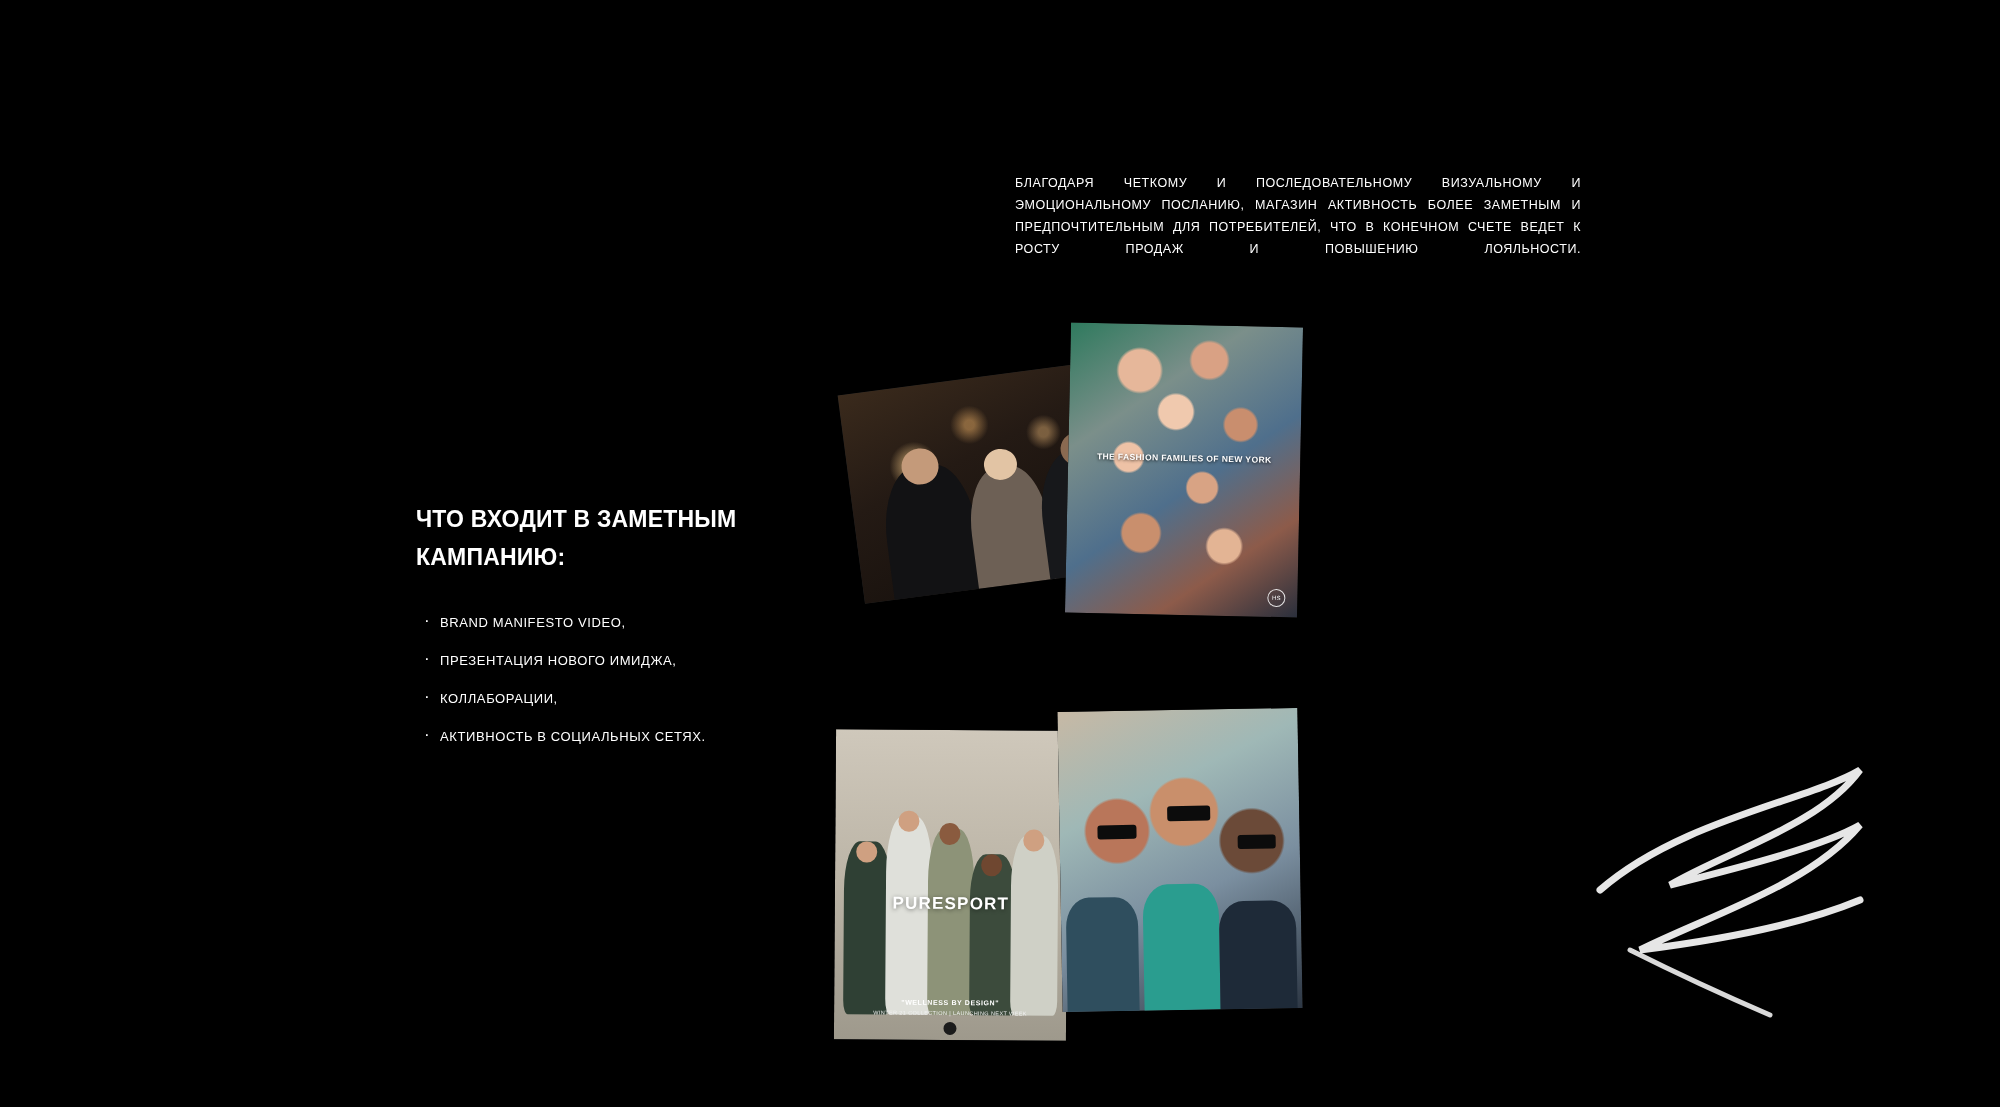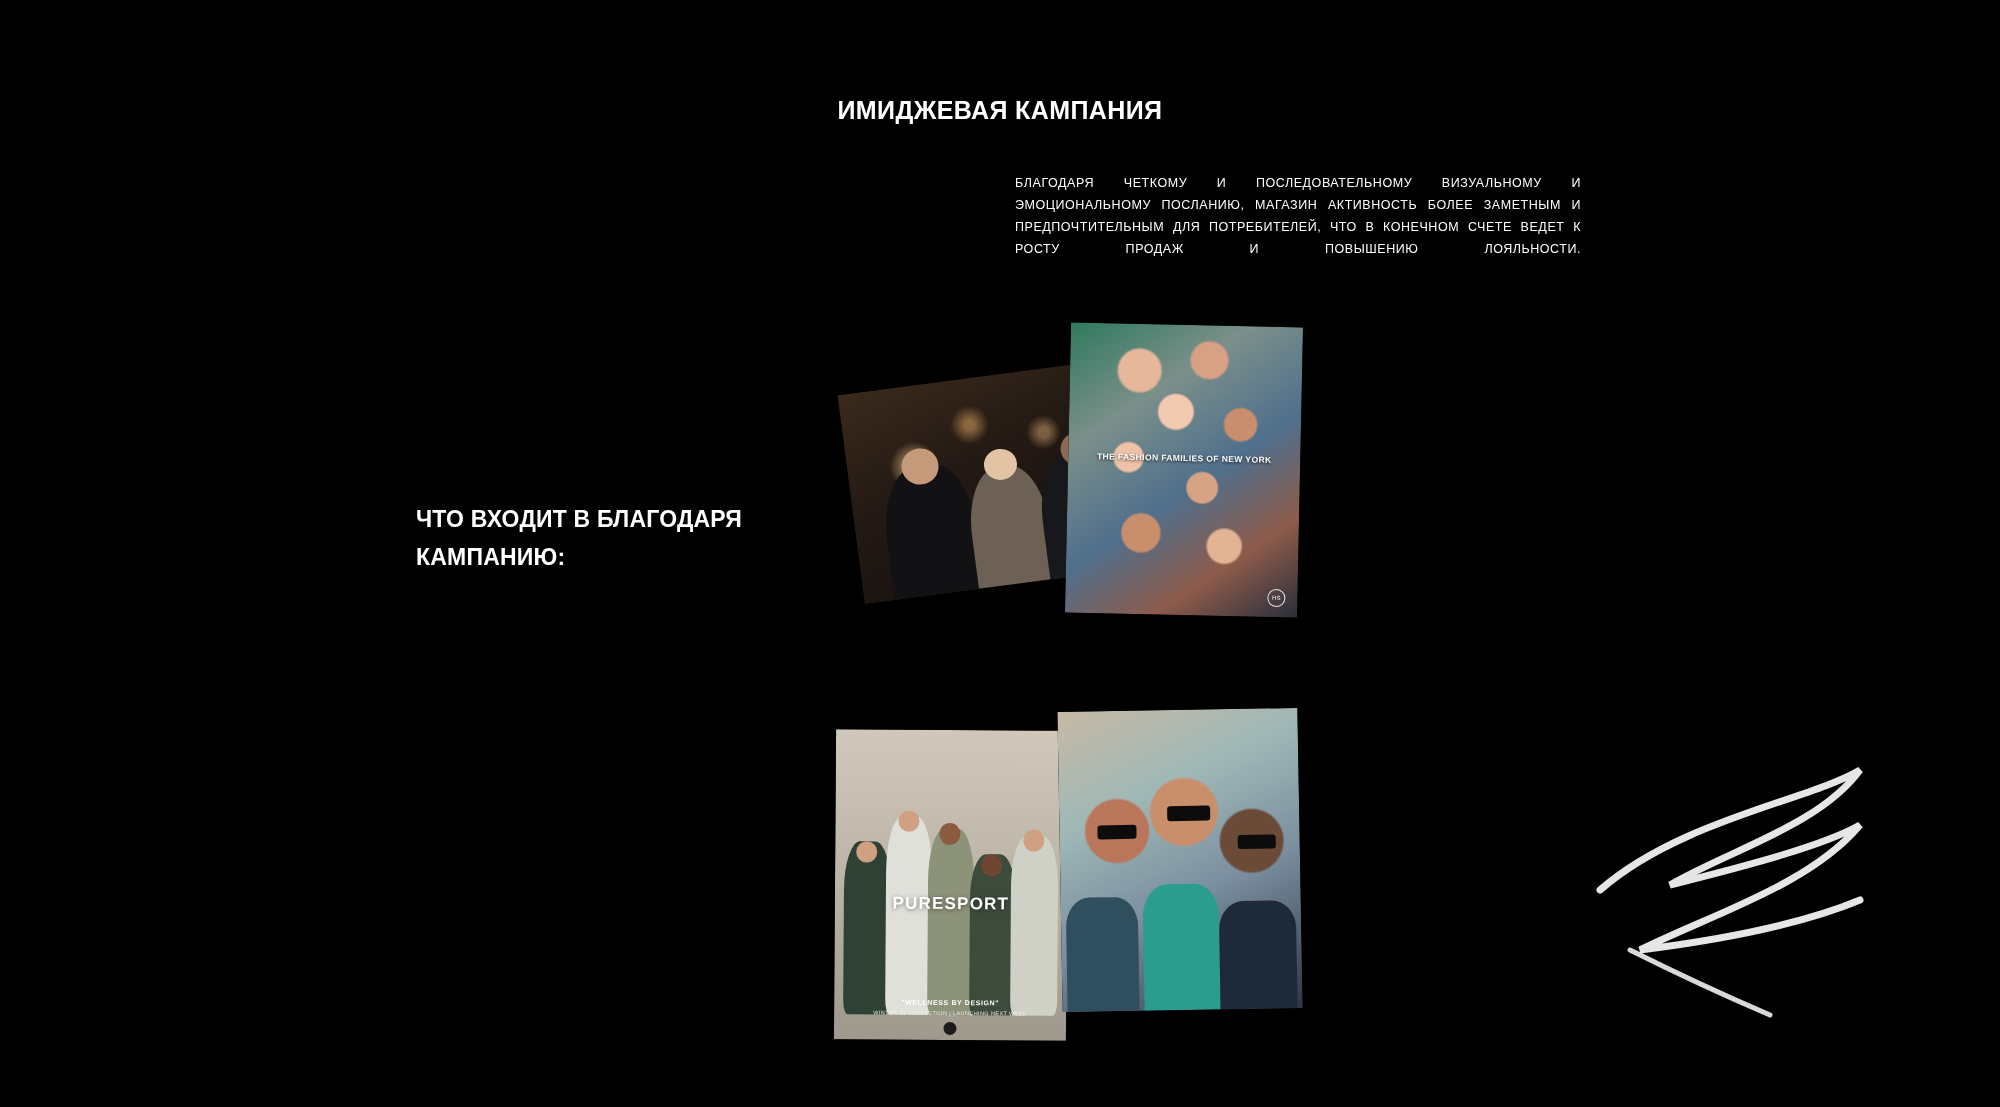--- a/index.html
+++ b/index.html
@@ -278,29 +278,34 @@
   }
   .p-group .t1 { left:2%;  width:30%; height:38%; background:#2f4e5e; }
   .p-group .t2 { left:34%; width:32%; height:42%; background:#2a9d8f; }
   .p-group .t3 { left:66%; width:32%; height:36%; background:#1e2a38; }
 </style>
 </head>
 <body>
 
 <div class="slide">
 
-  <h1 class="main-title">ИМИДЖЕВАЯ КАМПАНИЯ</h1>
 
 
   <div class="intro-col right">
     <p>БЛАГОДАРЯ ЧЕТКОМУ И ПОСЛЕДОВАТЕЛЬНОМУ ВИЗУАЛЬНОМУ И ЭМОЦИОНАЛЬНОМУ ПОСЛАНИЮ, МАГАЗИН АКТИВНОСТЬ БОЛЕЕ ЗАМЕТНЫМ И ПРЕДПОЧТИТЕЛЬНЫМ ДЛЯ ПОТРЕБИТЕЛЕЙ, ЧТО В КОНЕЧНОМ СЧЕТЕ ВЕДЕТ К РОСТУ ПРОДАЖ И ПОВЫШЕНИЮ ЛОЯЛЬНОСТИ.</p>
   </div>
 
-  <h2 class="sub-title">ЧТО ВХОДИТ В БЛАГОДАРЯ КАМПАНИЮ:</h2>
-
+  <h2 class="sub-title">ЧТО ВХОДИТ В ЗАМЕТНЫМ КАМПАНИЮ:</h2>
+
+  <ul class="bullets">
+    <li>BRAND MANIFESTO VIDEO,</li>
+    <li>ПРЕЗЕНТАЦИЯ НОВОГО ИМИДЖА,</li>
+    <li>КОЛЛАБОРАЦИИ,</li>
+    <li>АКТИВНОСТЬ В СОЦИАЛЬНЫХ СЕТЯХ.</li>
+  </ul>
 
   <svg class="scribble" viewBox="0 0 320 370" fill="none">
     <path d="M40 240 C120 170 250 150 300 120 C260 175 170 200 110 235 C190 215 265 195 300 175 C250 235 150 265 80 300 C160 290 240 275 300 250" stroke="#ffffff" stroke-width="7" stroke-linecap="round" opacity="0.9"></path>
     <path d="M70 300 C130 330 175 350 210 365" stroke="#ffffff" stroke-width="5" stroke-linecap="round" opacity="0.85"></path>
   </svg>
 
   <div class="collage">
 
     <div class="photo p-concert">
       <div class="bg"></div>

